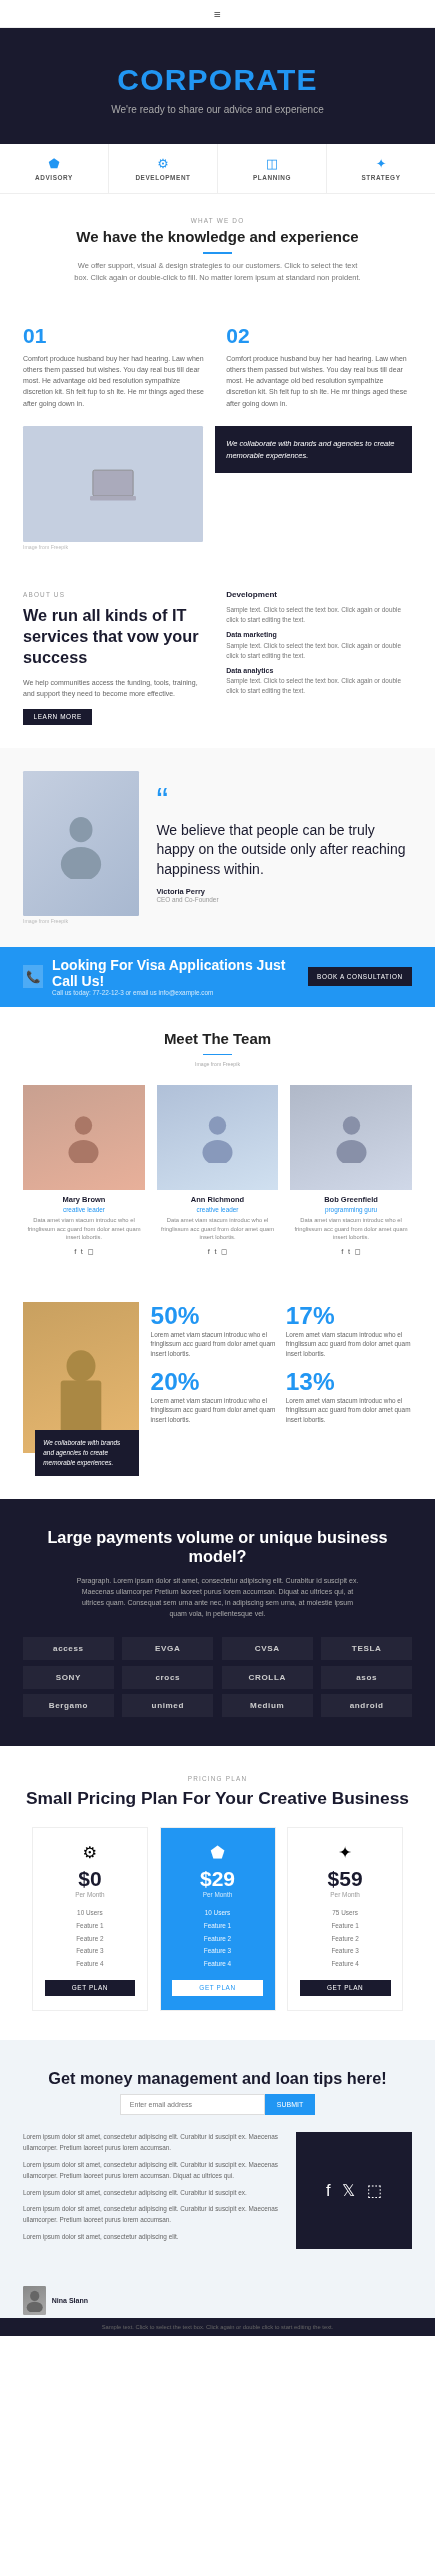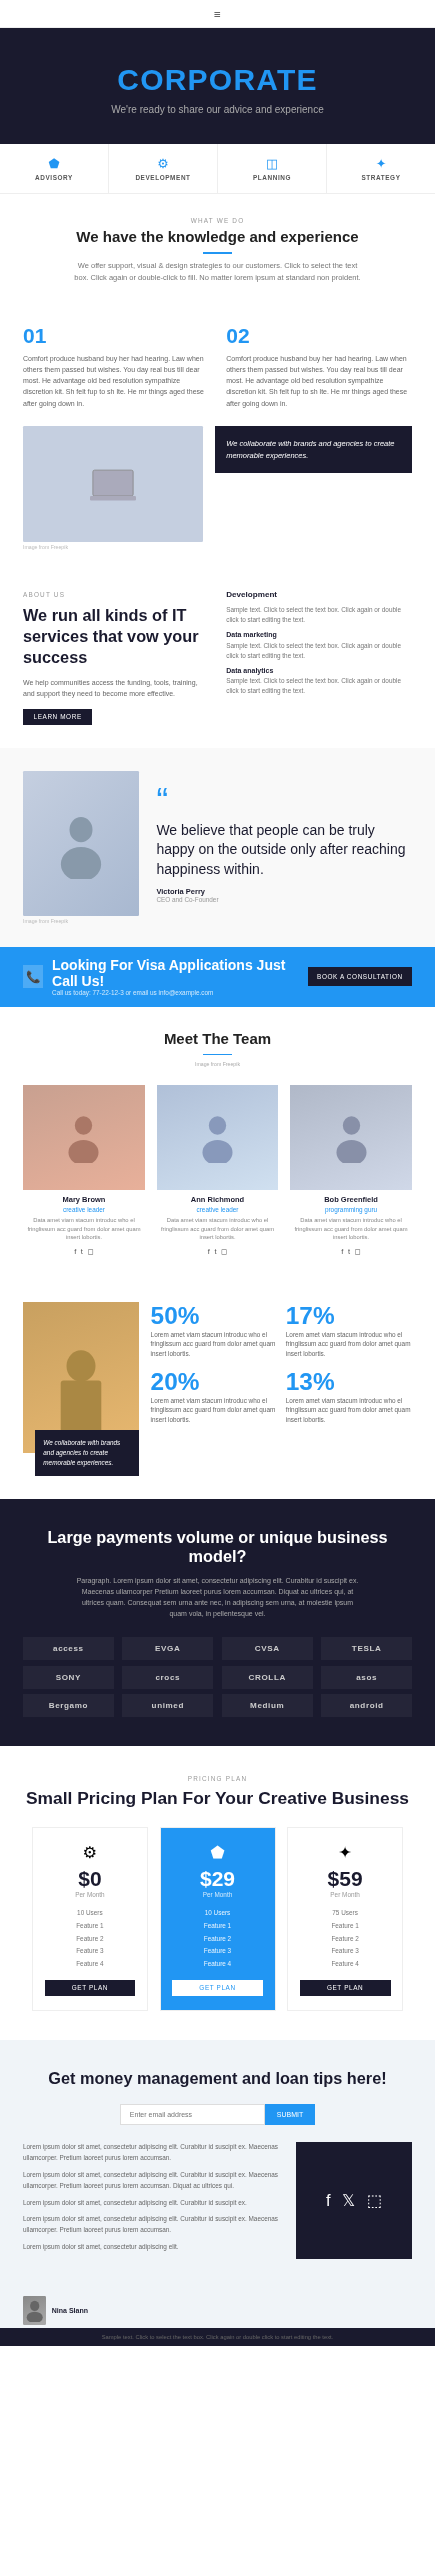--- a/index.html
+++ b/index.html
@@ -112,21 +112,21 @@
     .per-month { font-size: 6.4px; color: #999; margin-bottom: 8.7px; }
     .pricing-card.featured .per-month { color: rgba(255,255,255,0.8); }
     .feature-list { list-style: none; font-size: 6.4px; color: #777; line-height: 2; margin-bottom: 8.7px; }
     .pricing-card.featured .feature-list { color: rgba(255,255,255,0.9); }
     .plan-btn { background: #1a1a2e; color: #fff; border: none; padding: 4.6px 11.6px; font-size: 6.4px; cursor: pointer; text-transform: uppercase; letter-spacing: 0.6px; width: 100%; }
     .pricing-card.featured .plan-btn { background: #fff; color: #2196f3; }
 
     
     .money-section { background: #f0f4f8; padding: 29px 23px; }
     .money-top { text-align: center; margin-bottom: 17.4px; }
-    .money-top h2 { font-size: 16.3px; font-weight: 800; color: #1a1a2e; margin-bottom: 16px; }
+    .money-top h2 { font-size: 16.3px; font-weight: 800; color: #1a1a2e; margin-bottom: 6px; }
     .email-row { display: flex; justify-content: center; gap: 0; margin-bottom: 2.9px; }
     .email-input { padding: 5.8px 8.7px; border: 0.6px solid #ddd; width: 145px; font-size: 7px; }
     .email-submit { background: #2196f3; color: #fff; border: none; padding: 5.8px 11.6px; font-size: 7px; cursor: pointer; }
     .money-content { display: flex; gap: 17.4px; }
     .money-text { flex: 1; }
     .money-text p { font-size: 6.4px; color: #666; line-height: 1.7; margin-bottom: 5.8px; }
     .money-social { width: 116px; background: #1a1a2e; display: flex; align-items: center; justify-content: center; gap: 11.6px; flex-shrink: 0; }
     .money-social-icon { color: #fff; font-size: 16.3px; cursor: pointer; }
 
     

